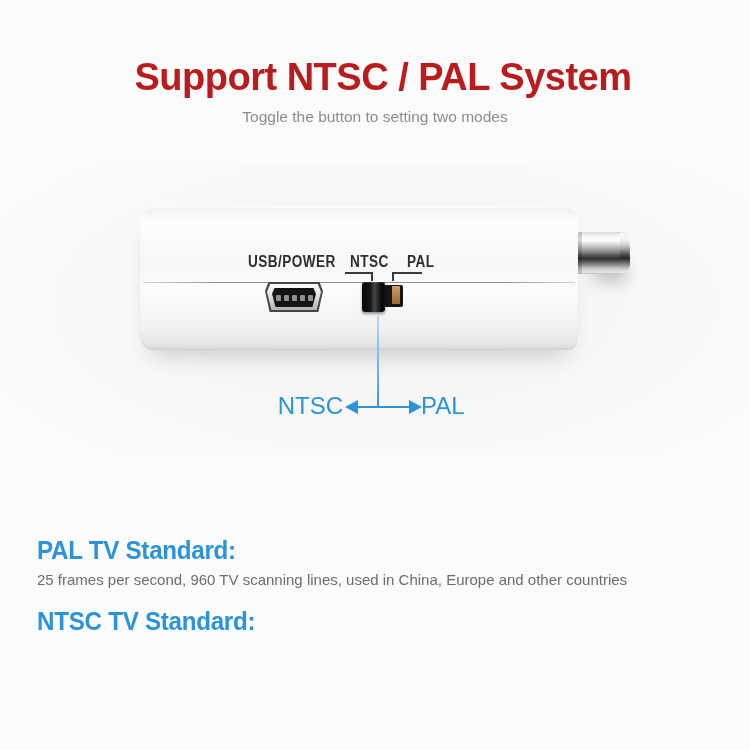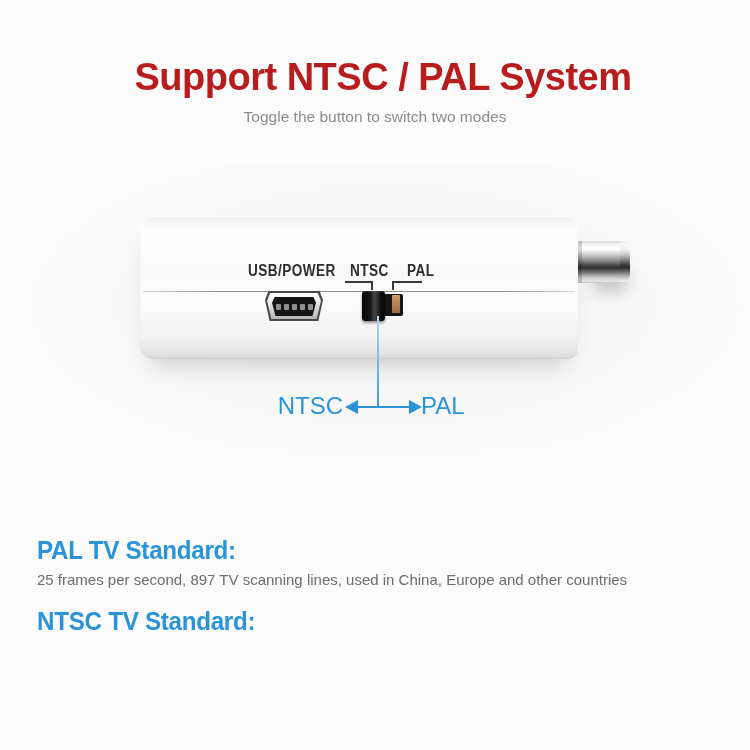--- a/index.html
+++ b/index.html
@@ -8,21 +8,21 @@
   .photo-zone{position:absolute;left:0;top:165px;width:750px;height:290px;
         background:radial-gradient(ellipse 430px 190px at 385px 140px,#f4f4f4 0%,#f7f7f7 55%,rgba(251,251,251,0) 100%);}
 
   
   .title{position:absolute;left:8px;top:56px;width:750px;text-align:center;
         font-size:38px;font-weight:700;color:#b91c1c;letter-spacing:-0.5px;line-height:42px;}
   .subtitle{position:absolute;left:0;top:106px;width:750px;text-align:center;
         font-size:15.5px;color:#8c8c8c;line-height:22px;}
 
   
-  .device{position:absolute;left:140px;top:216px;width:500px;height:170px;}
+  .device{position:absolute;left:140px;top:207px;width:500px;height:170px;}
   .device-body{position:absolute;left:0;top:0;width:438px;height:143px;border-radius:14px 10px 10px 14px;
         background:linear-gradient(180deg,#f0f0f0 0%,#fdfdfd 9%,#f8f8f8 40%,#fcfcfc 58%,#f2f2f2 84%,#e4e4e4 96%,#d8d8d8 100%);
         box-shadow:0 16px 24px -12px rgba(0,0,0,.20), inset 0 1px 1px rgba(255,255,255,.9), inset 0 -1px 2px rgba(0,0,0,.05);}
   .seam{position:absolute;left:3px;top:75px;width:432px;height:1px;
         background:linear-gradient(90deg,rgba(130,130,130,.30),rgba(105,105,105,.75) 18%,rgba(105,105,105,.75) 82%,rgba(130,130,130,.30));}
   .print{position:absolute;top:46px;font-size:16px;font-weight:700;color:#2e2e2e;
         letter-spacing:.5px;transform:scaleX(.85);transform-origin:left center;white-space:nowrap;}
   .print-usb{left:108px;} .print-ntsc{left:210px;} .print-pal{left:267px;}
   .bracket{position:absolute;background:#3a3a3a;}
   .bkt-n-h{left:205px;top:65px;width:28px;height:2px;}
@@ -70,21 +70,21 @@
   .h-pal{top:535px;} .d-pal{top:569px;} .h-ntsc{top:606px;} .d-ntsc{top:641px;}
 </style>
 </head>
 <body>
 
 <div class="page">
   <div class="photo-zone"></div>
 
   <div class="title">Support NTSC / PAL System</div>
   <div class="subtitle">
-    <div>Toggle the button to switch two modes</div>
+    <div>Toggle the button to setting two modes</div>
   </div>
 
   <div class="device">
     <div class="device-body">
       <div class="seam"></div>
 
       <span class="print print-usb">USB/POWER</span>
       <span class="print print-ntsc">NTSC</span>
       <span class="print print-pal">PAL</span>
 
@@ -114,15 +114,15 @@
   </div>
 
   <div class="vline"></div>
   <div class="hline"></div>
   <div class="arr arr-left"></div>
   <div class="arr arr-right"></div>
   <div class="ptr-lbl ptr-ntsc">NTSC</div>
   <div class="ptr-lbl ptr-pal">PAL</div>
 
   <div class="std-h h-pal">PAL TV Standard:</div>
-  <div class="std-d d-pal">25 frames per second, 897 TV scanning lines, used in China, Europe and other countries</div>
+  <div class="std-d d-pal">25 frames per second, 960 TV scanning lines, used in China, Europe and other countries</div>
   <div class="std-h h-ntsc">NTSC TV Standard:</div>
 </div>
 
 </body></html>

